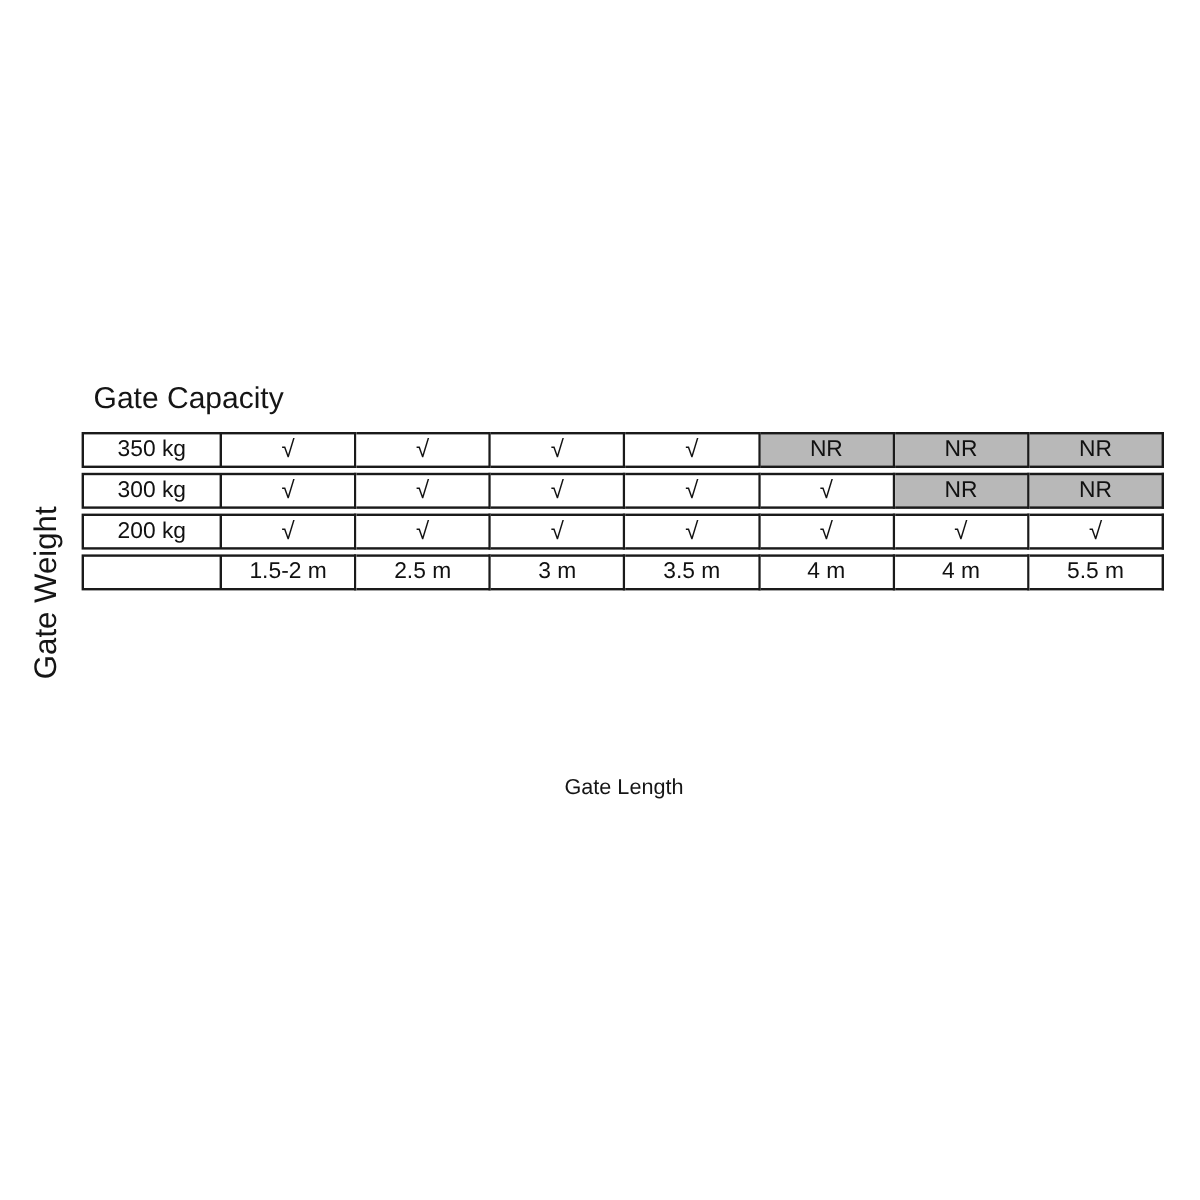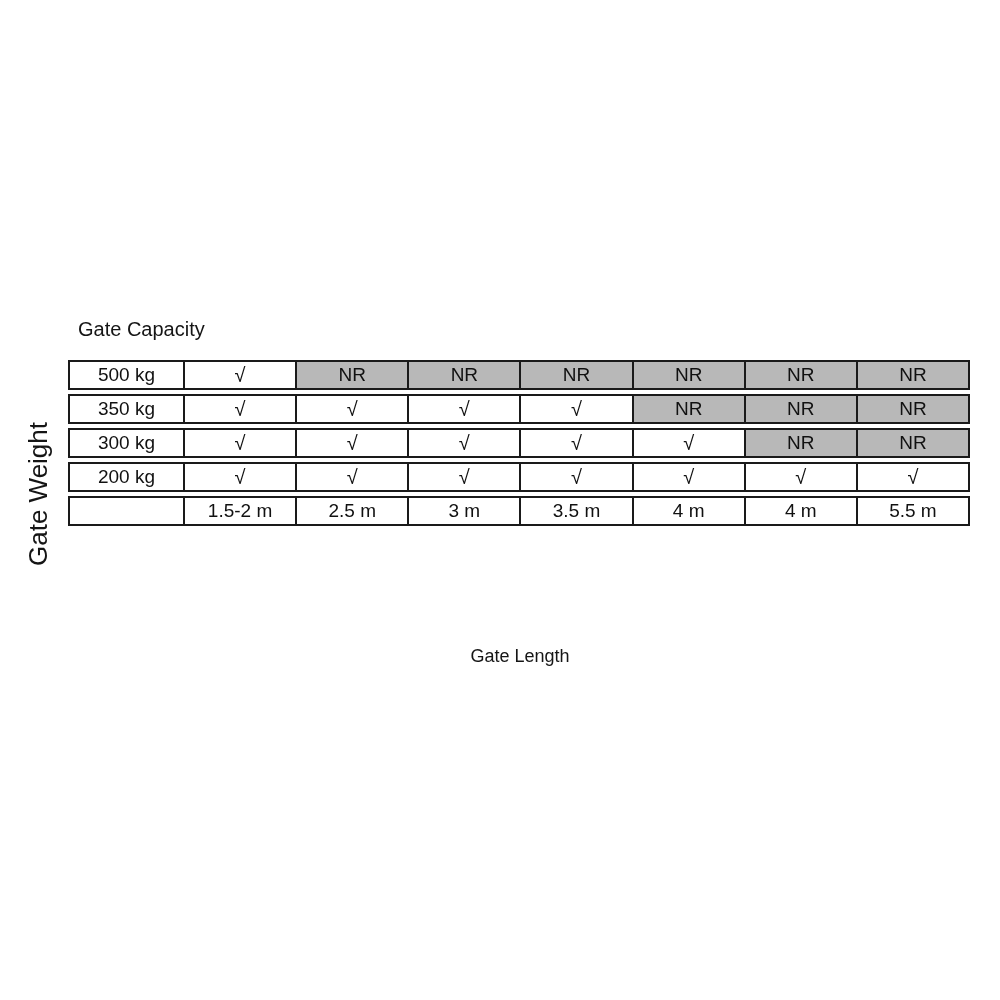--- a/index.html
+++ b/index.html
@@ -12,21 +12,21 @@
     position: relative;
     width: 1000px;
     height: 1000px;
     background: #ffffff;
     overflow: hidden;
   }
   .chart-title {
     position: absolute;
     left: 78px;
     top: 318px;
-    font-size: 20px;
+    font-size: 25px;
     color: #151515;
     white-space: nowrap;
   }
   .y-axis-label {
     position: absolute;
     left: 38px;
     top: 494px;
     transform: translate(-50%, -50%) rotate(-90deg);
     font-size: 26px;
     color: #151515;
@@ -89,30 +89,20 @@
         <col>
         <col>
         <col>
         <col>
         <col>
         <col>
         <col>
       </colgroup>
     <tbody>
         <tr>
-          <th>500 kg</th>
-          <td class="ok">√</td>
-          <td class="nr">NR</td>
-          <td class="nr">NR</td>
-          <td class="nr">NR</td>
-          <td class="nr">NR</td>
-          <td class="nr">NR</td>
-          <td class="nr">NR</td>
-        </tr>
-        <tr>
           <th>350 kg</th>
           <td class="ok">√</td>
           <td class="ok">√</td>
           <td class="ok">√</td>
           <td class="ok">√</td>
           <td class="nr">NR</td>
           <td class="nr">NR</td>
           <td class="nr">NR</td>
         </tr>
         <tr>

